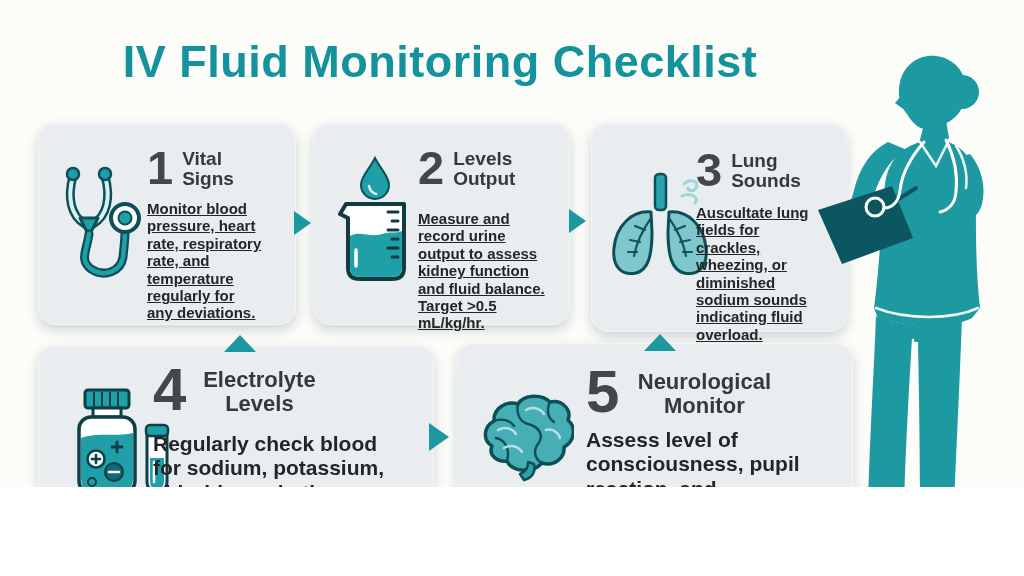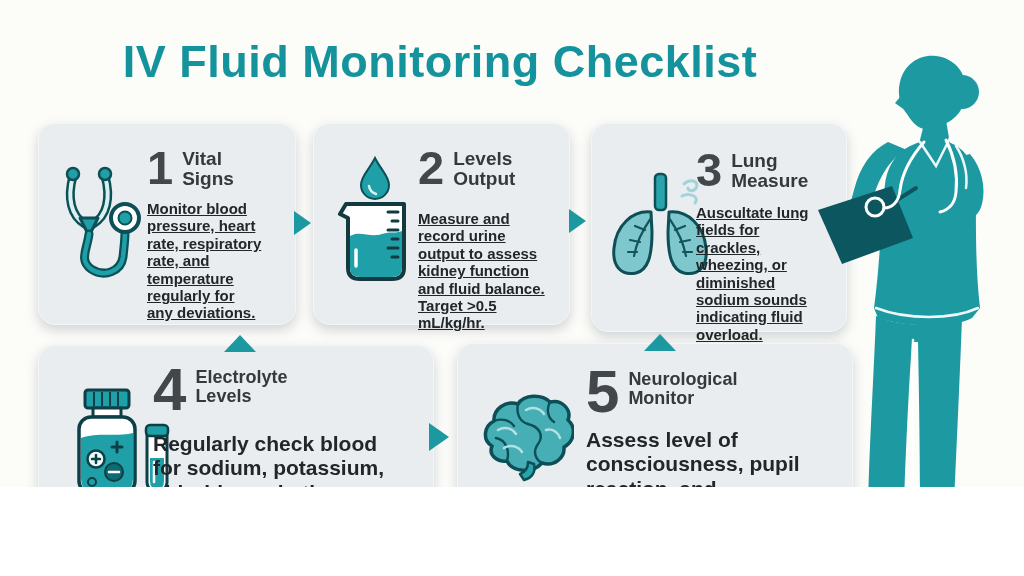--- a/index.html
+++ b/index.html
@@ -14,21 +14,21 @@
   .icon{position:absolute;}
   .head{position:absolute;display:flex;gap:9px;align-items:flex-start;}
   .num{font-weight:800;color:#41474b;line-height:.92;}
   .ct{font-weight:700;color:#34393d;line-height:1.07;}
   .desc{position:absolute;color:#222629;font-weight:600;line-height:1.16;}
 
   .r1 .num{font-size:47px;}
   .r1 .ct{font-size:19px;padding-top:3px;}
   .r1 .desc{font-size:15px;text-decoration:underline;}
   .r2 .num{font-size:60px;}
-  .r2 .ct{font-size:18px;padding-top:6px;}
+  .r2 .ct{font-size:22px;padding-top:6px;text-align:center;}
   .r2 .desc{font-size:21px;}
 
   
   .c1 .icon{left:16px;top:40px;}  .c1 .head{left:108px;top:22px;}  .c1 .ct{width:64px;}
   .c1 .desc{left:108px;top:76px;width:116px;}
   .c2 .icon{left:22px;top:30px;}  .c2 .head{left:104px;top:22px;}  .c2 .ct{width:76px;}
   .c2 .desc{left:104px;top:86px;width:128px;}
   .c3 .icon{left:12px;top:46px;}  .c3 .head{left:104px;top:24px;}  .c3 .ct{width:82px;}
   .c3 .desc{left:104px;top:80px;width:120px;}
   .c4 .icon{left:28px;top:40px;}  .c4 .head{left:114px;top:16px;}  .c4 .ct{width:128px;}
@@ -124,21 +124,21 @@
             <path d="M79,82 L88,82"></path>
         </g>
         <g stroke="#9fd4d8" stroke-width="3" fill="none" stroke-linecap="round">
           <path d="M80,14 c6,-6 16,-3 12,4 c-2,4 -8,3 -8,0"></path>
           <path d="M78,26 c8,-4 18,1 13,7"></path>
         </g>
       </svg>
     </div>
     <div class="head">
       <div class="num">3</div>
-      <div class="ct">Lung Measure</div>
+      <div class="ct">Lung Sounds</div>
     </div>
     <div class="desc">Auscultate lung fields for crackles, wheezing, or diminished sodium sounds indicating fluid overload.</div>
   </div>
 
   <div class="card r2 c4" style="left:38px;top:345px;width:394px;height:191px">
     <div class="icon">
       <svg width="108" height="112" viewBox="0 0 108 112">
         <rect x="18" y="4" width="44" height="18" rx="3" fill="#1fa0a8" stroke="#0d3f46" stroke-width="3"></rect>
         <g stroke="#0d3f46" stroke-width="2">
             <line x1="27" y1="6" x2="27" y2="20"></line>

